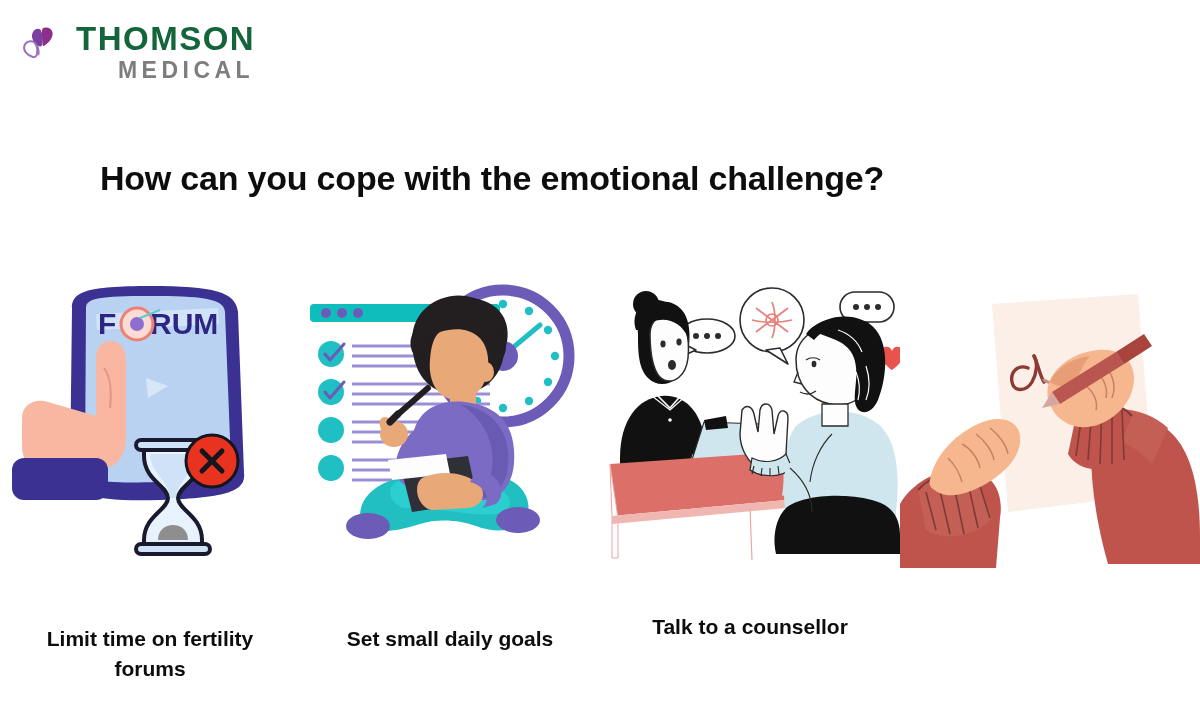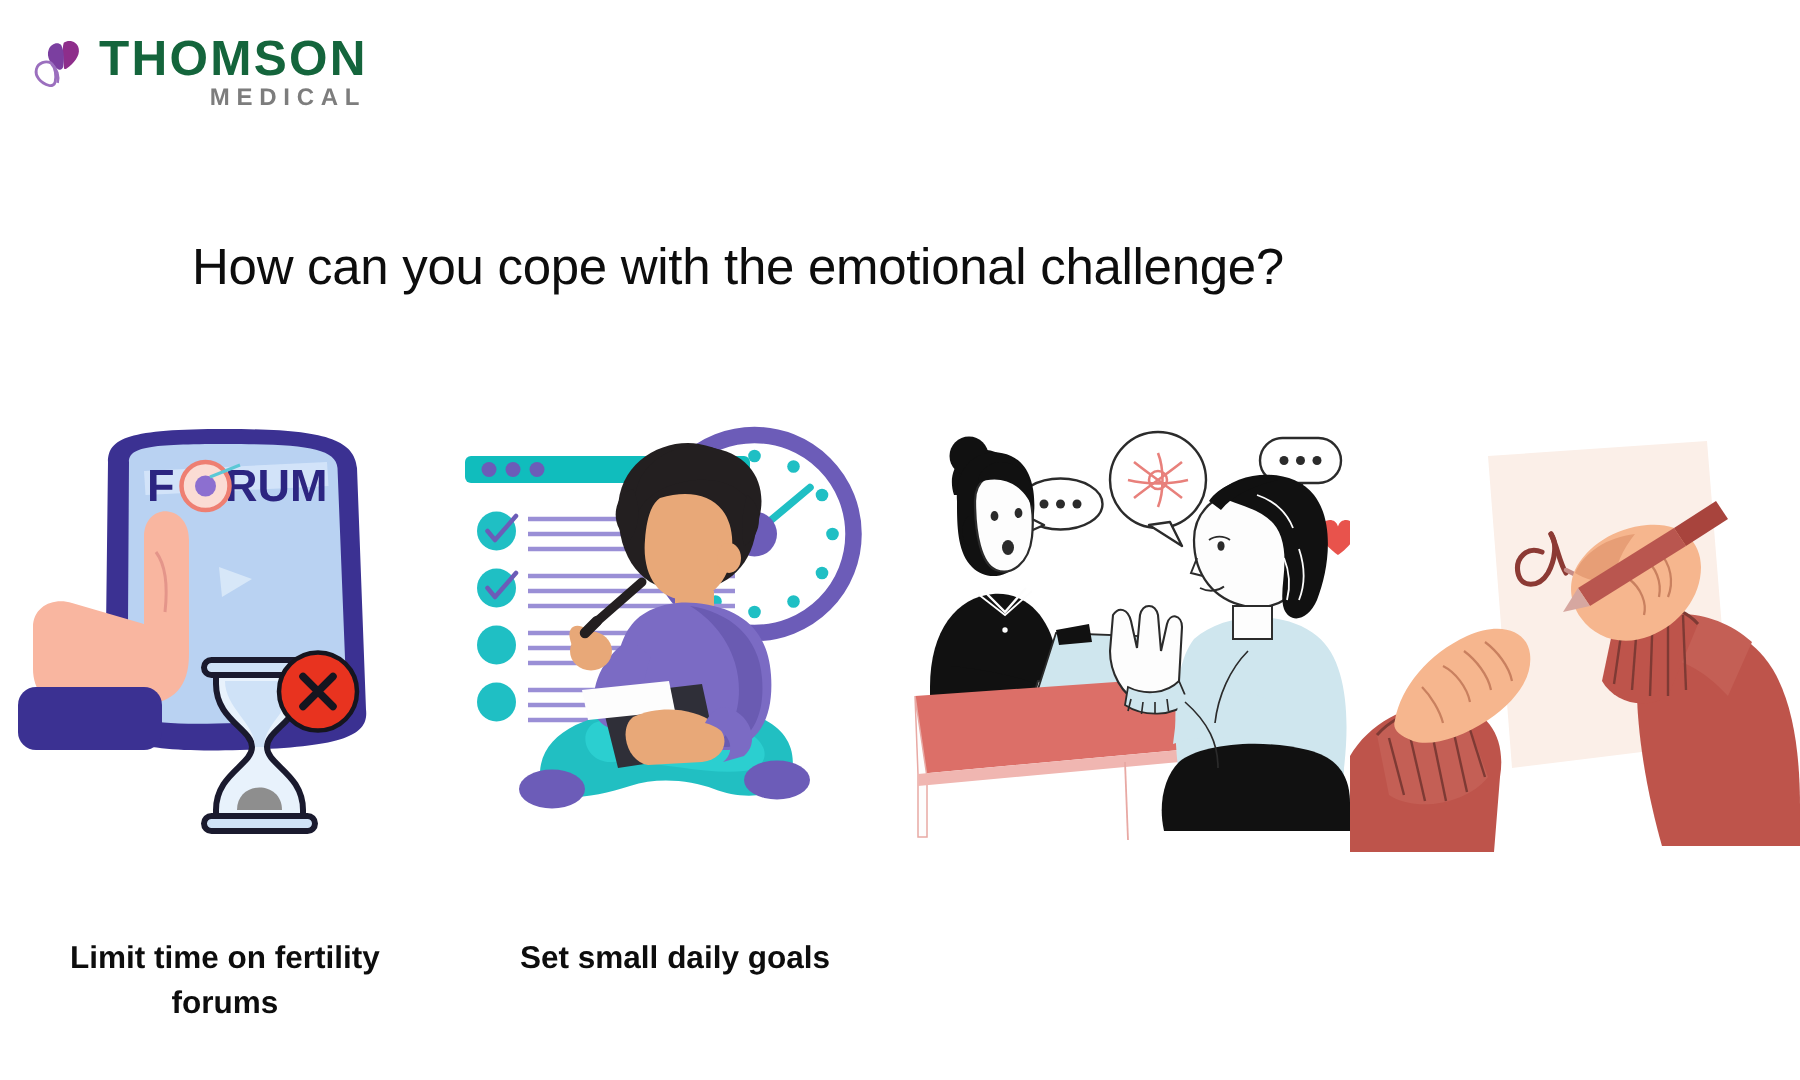--- a/index.html
+++ b/index.html
@@ -18,47 +18,47 @@
 
   
   .logo {
     position: absolute;
     left: 20px;
     top: 22px;
     display: flex;
     align-items: flex-start;
   }
   .logo-mark { width: 36px; height: 40px; flex: 0 0 auto; margin-top: 2px; }
-  .logo-words { display: flex; flex-direction: column; margin-left: 10px; }
+  .logo-words { display: flex; flex-direction: column; margin-left: 20px; }
   .logo-primary {
     font-size: 33px;
     font-weight: bold;
     color: #14653C;
     letter-spacing: 1.5px;
     line-height: 1;
   }
   .logo-secondary {
-    font-size: 16px;
+    font-size: 23px;
     font-weight: bold;
     color: #7D7D7D;
     letter-spacing: 4.5px;
     line-height: 1.35;
     text-align: right;
     padding-right: 1px;
   }
 
   
   .title {
     position: absolute;
     top: 136px;
     left: 0;
     width: 984px;
     text-align: center;
     font-size: 34px;
-    font-weight: normal;
+    font-weight: bold;
     color: #0d0d0d;
     letter-spacing: -0.2px;
   }
 
   
   .cards {
     position: absolute;
     top: 268px;
     left: 0;
     width: 1200px;
@@ -345,20 +345,21 @@
           <path d="M154 198 L152 206"></path>
             <path d="M162 200 L161 208"></path>
           <path d="M170 200 L170 208"></path>
             <path d="M178 198 L179 206"></path>
         </g>
         <path d="M186 196 C206 190 228 190 244 198 L244 228 C220 222 198 222 182 228 Z" fill="#CFE6EE"></path>
         <path d="M190 200 C206 214 212 228 212 244" fill="none" stroke="#2B2B2B" stroke-width="1.1"></path>
         <path d="M232 166 C220 178 212 196 210 214" fill="none" stroke="#2B2B2B" stroke-width="1.1"></path>
       </g>
     </svg>
+    <div class="caption caption-3">Talk to a counsellor</div>
   </div>
 
   <div class="card">
     <svg class="art" viewBox="0 0 300 300">
 
       <path d="M92 36 L238 26 L254 226 L108 244 Z" fill="#FBEFE8"></path>
 
       <g stroke="#8C3A34" stroke-width="3.4" fill="none" stroke-linecap="round">
         <path d="M128 100 C118 96 110 104 112 114 C114 124 126 124 132 114 C137 105 138 94 134 88"></path>
         <path d="M134 88 C138 96 140 108 144 114"></path>

